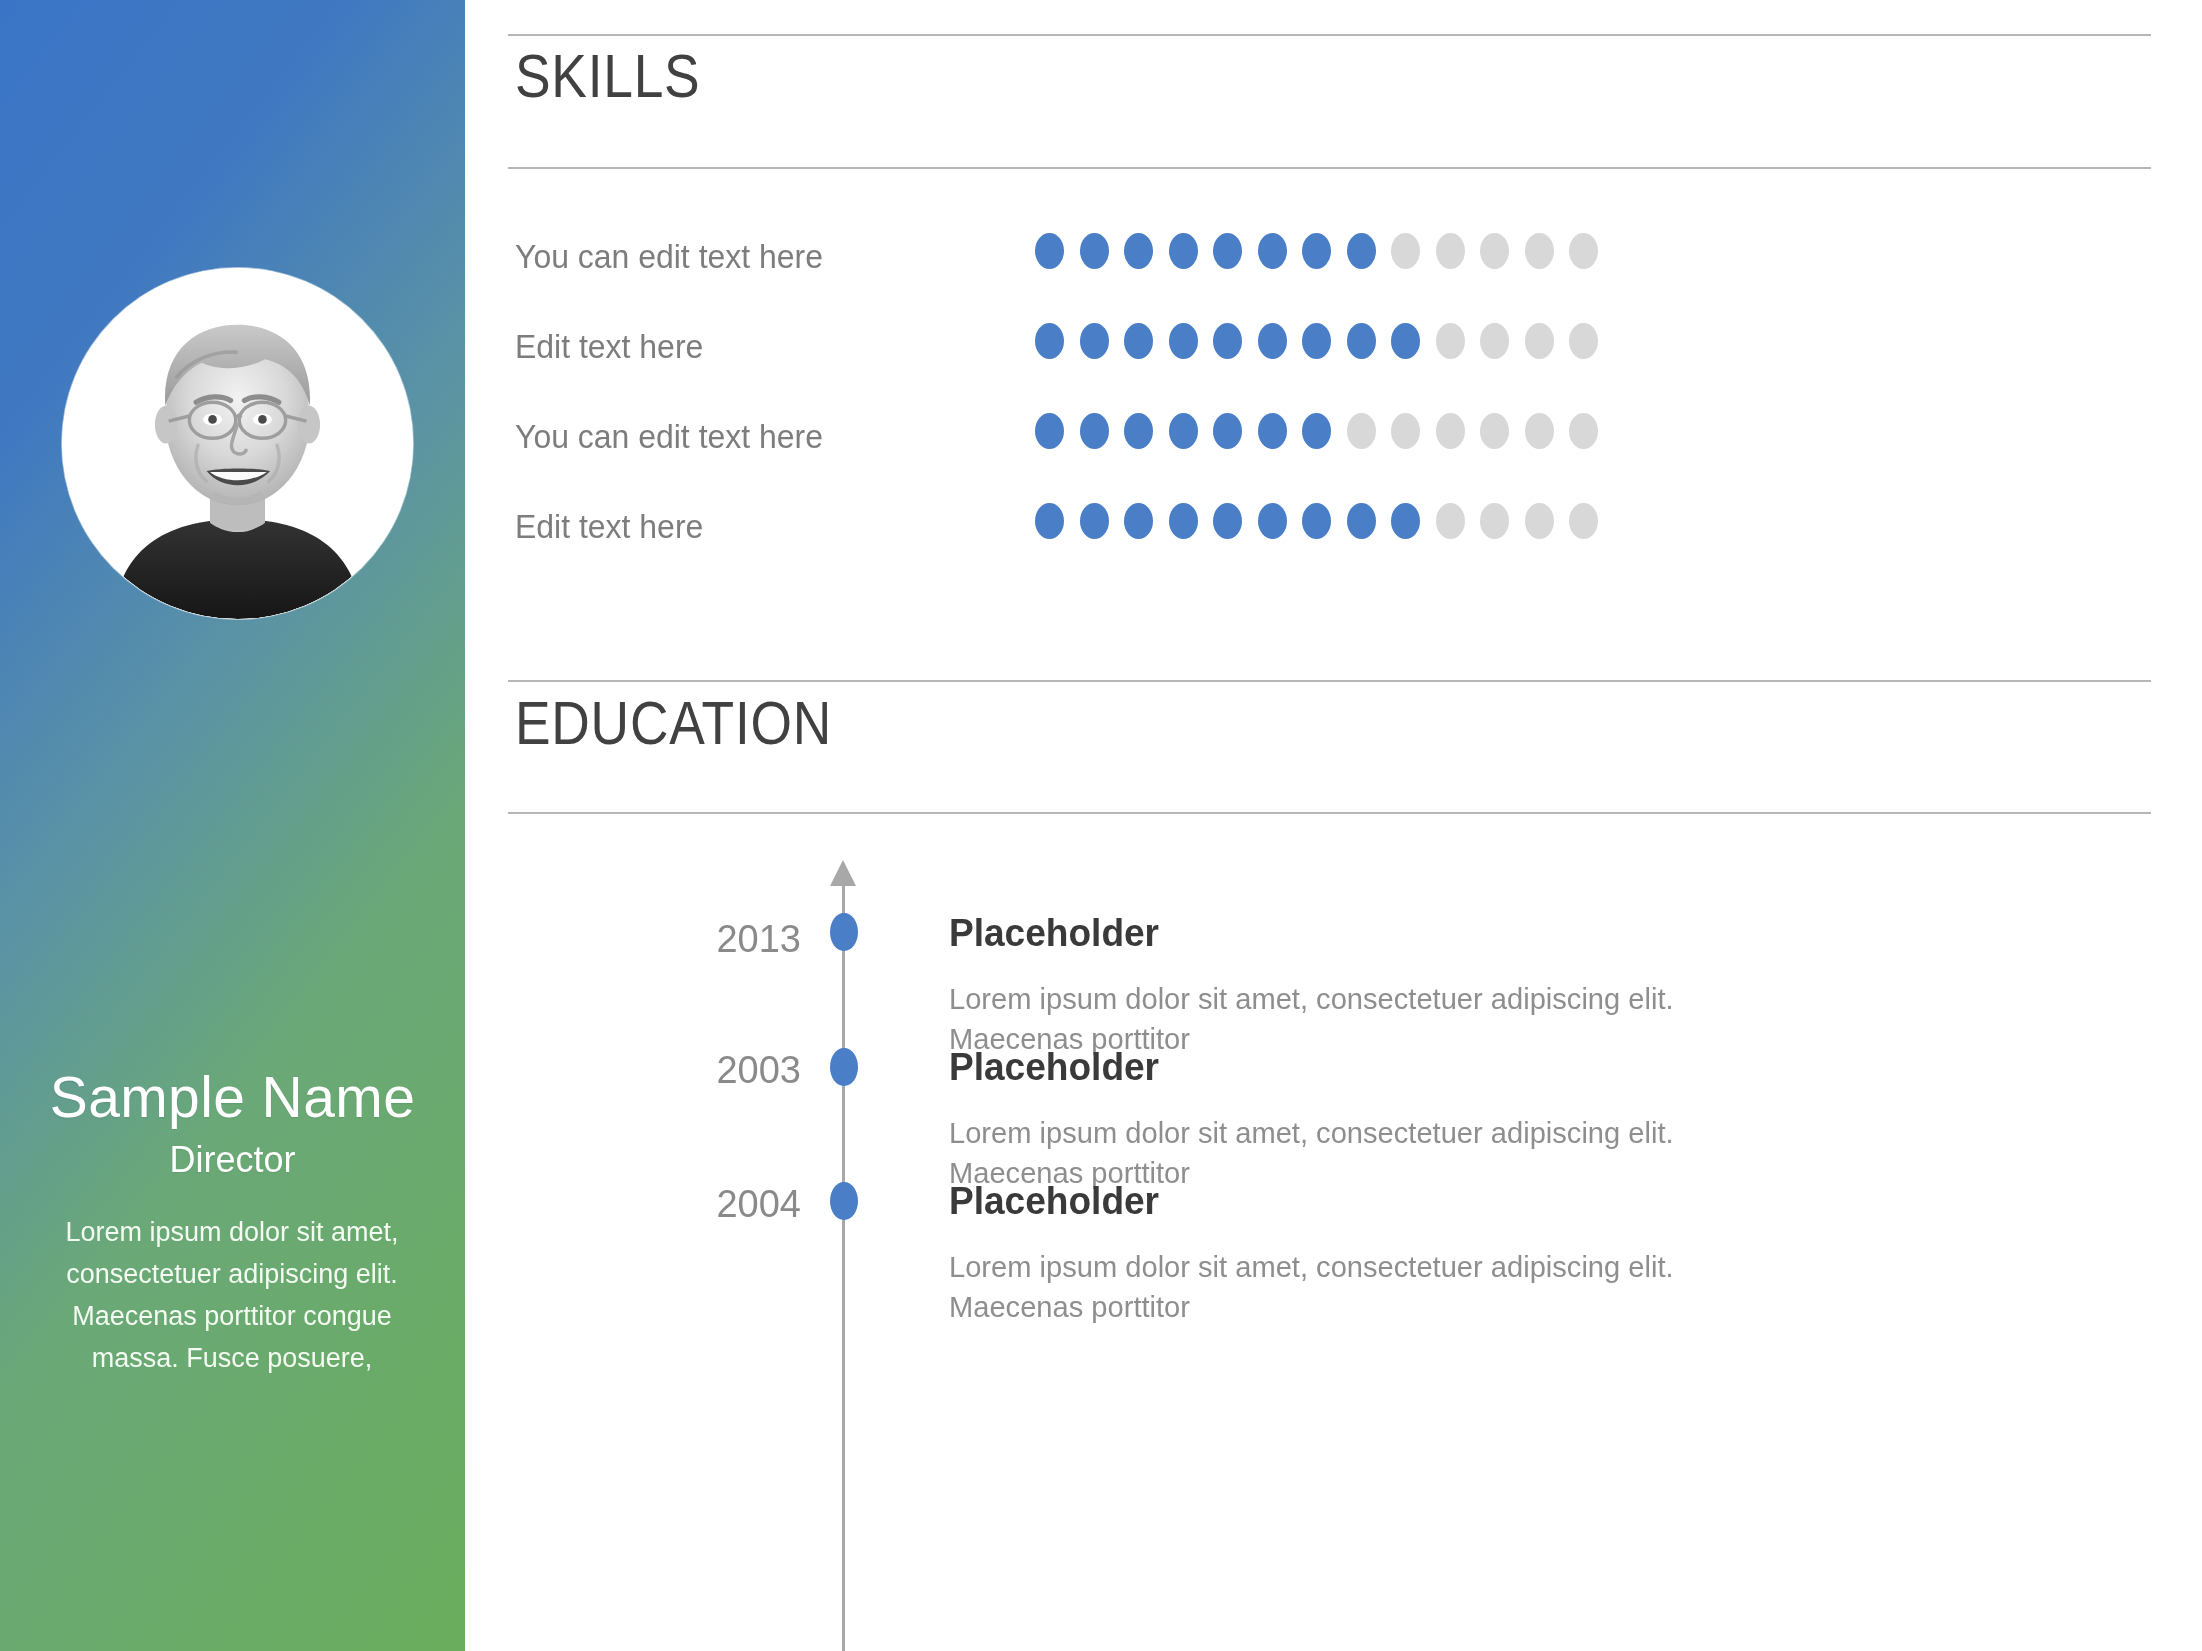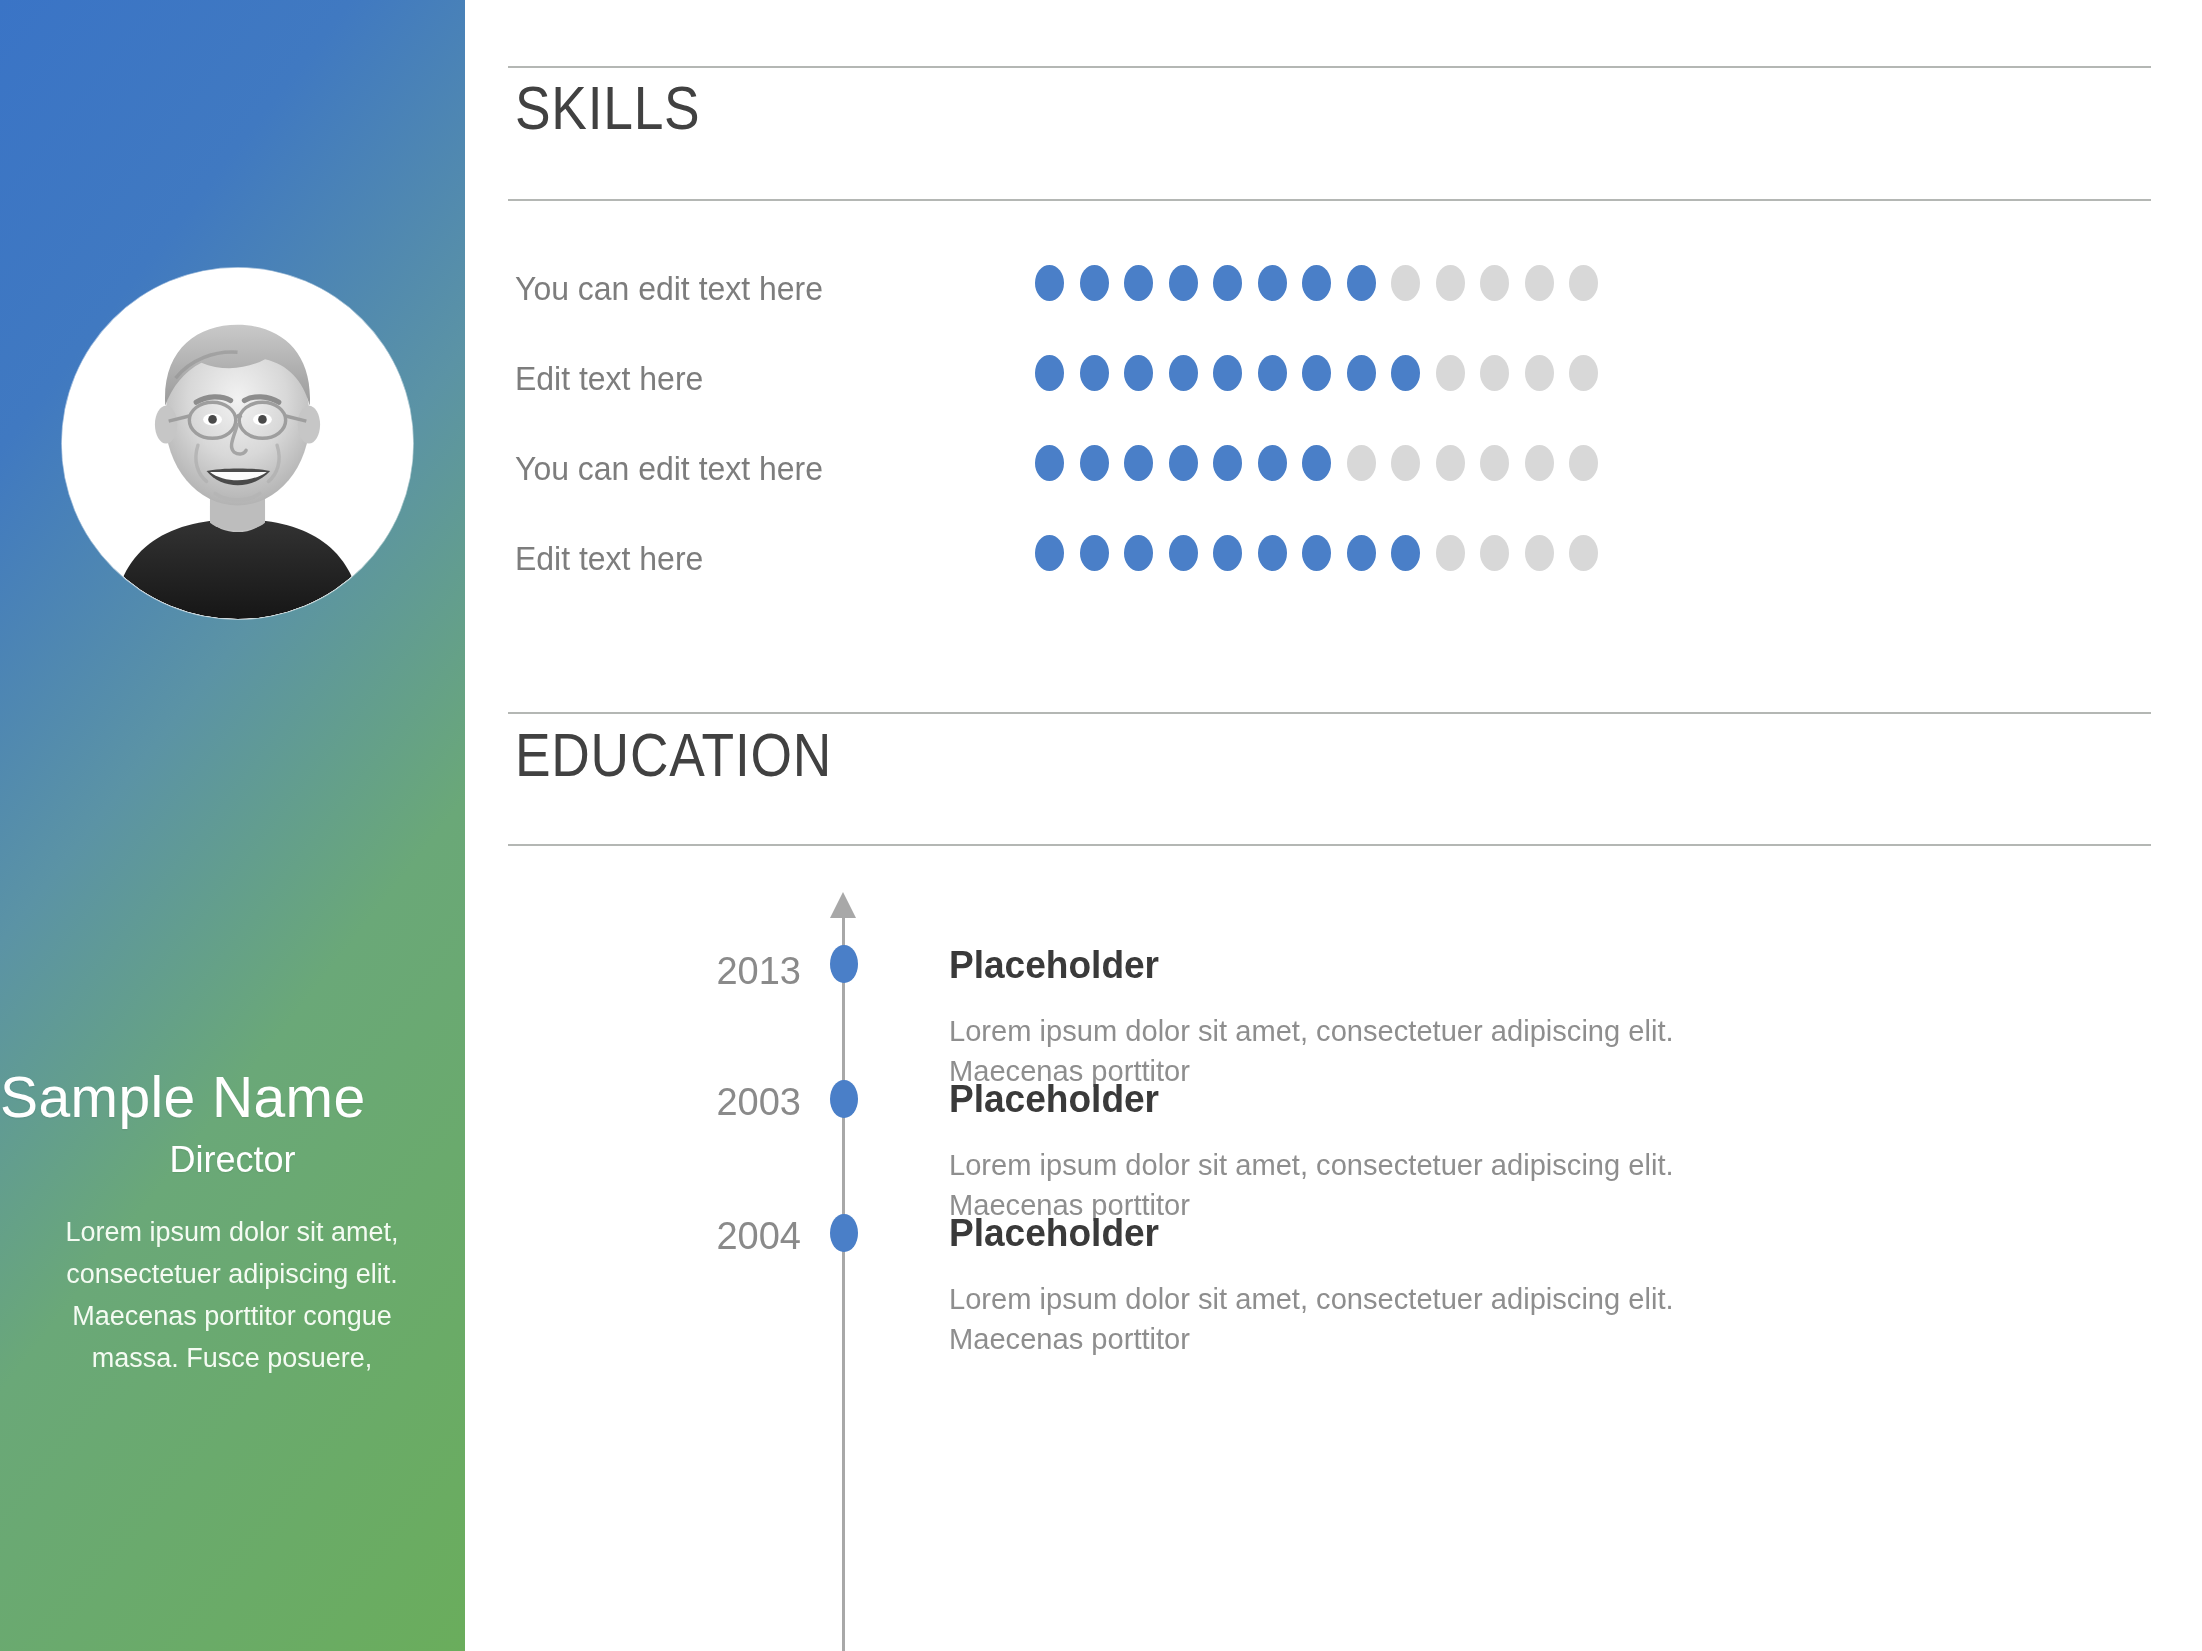--- a/index.html
+++ b/index.html
@@ -57,20 +57,21 @@
     width: 351px;
     height: 351px;
     display: block;
   }
 
   .id-name {
     position: absolute;
     left: 0;
     top: 1065px;
     width: 465px;
+    text-align: center;
     color: #ffffff;
     font-size: 57px;
     line-height: 64px;
     font-weight: 400;
     letter-spacing: 0.4px;
     font-family: "Liberation Sans", sans-serif;
     text-shadow: 0 0.9px 1.7px rgba(0,0,0,0.08);
   }
   .id-role {
     position: absolute;
@@ -97,21 +98,20 @@
     font-weight: 400;
     font-family: "Liberation Sans", sans-serif;
   }
 
   
   #right-panel {
     position: relative;
     flex: 1 1 auto;
     height: 1511px;
     background: #ffffff;
-    margin-top: 32px;
   }
 
   .rule {
     position: absolute;
     left: 43px;
     width: 1643px;
     height: 1.7px;
     background: #b4b7b4;
   }
 

